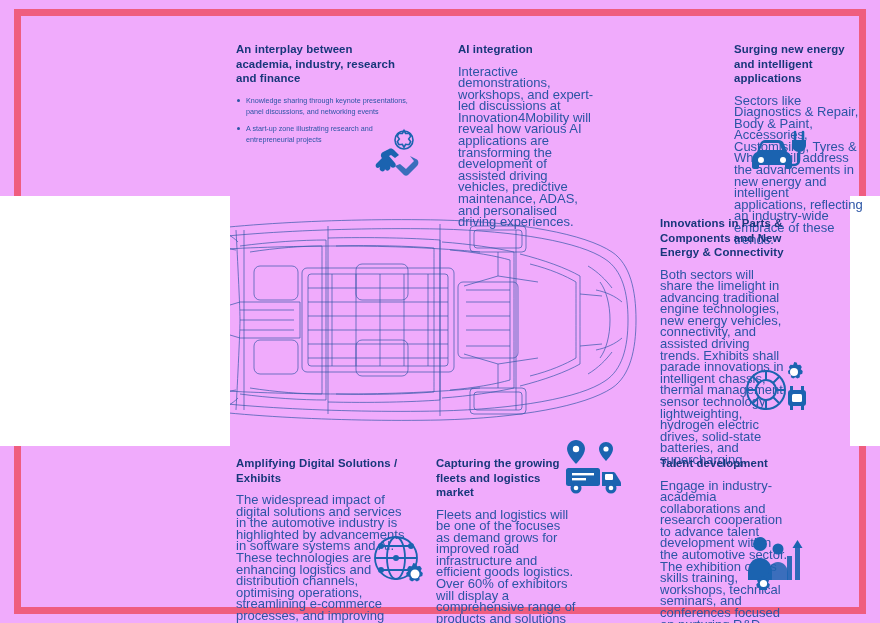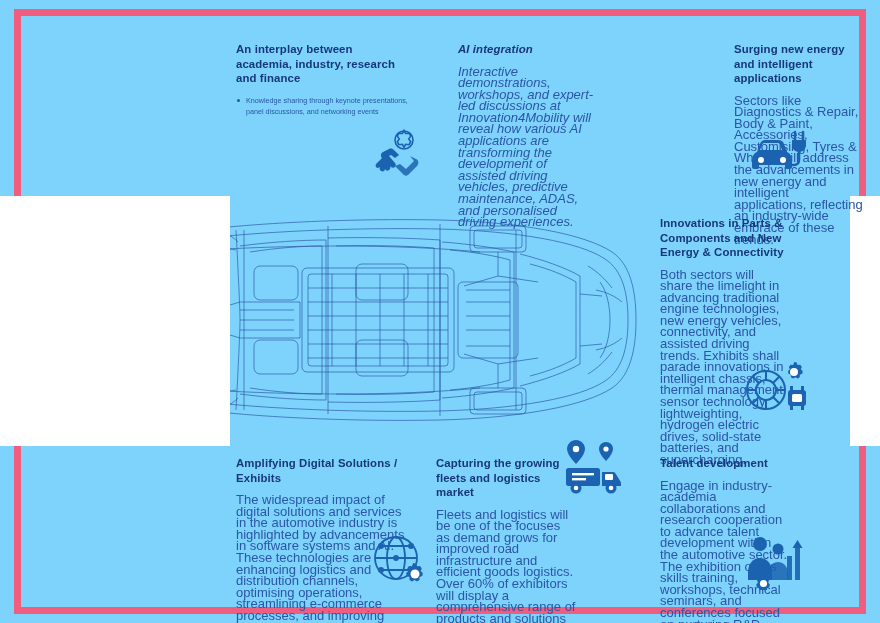--- a/index.html
+++ b/index.html
@@ -10,21 +10,21 @@
   body {
     width: 880px;
     height: 623px;
     font-family: "Liberation Sans", sans-serif;
     overflow: hidden;
   }
   #poster {
     position: relative;
     width: 880px;
     height: 623px;
-    background: #7dd3fc;
+    background: #f0abfc;
   }
   
   .frame {
     position: absolute;
     left: 14px;
     top: 9px;
     width: 852px;
     height: 605px;
     border: 7px solid #ef5d7f;
     box-sizing: border-box;
@@ -94,21 +94,21 @@
     left: -9px;
     top: 4.5px;
     width: 3px;
     height: 3px;
     background: #2b55a5;
     border-radius: 50%;
   }
 
   
   #blk-academia { left: 236px; top: 42px;  width: 172px; }
-  #blk-ai       { left: 458px; top: 42px;  width: 140px; font-style: italic; }
+  #blk-ai       { left: 458px; top: 42px;  width: 140px; }
   #blk-energy   { left: 688px; top: 42px;  width: 130px; margin-left: 46px; }
   #blk-parts    { left: 660px; top: 216px; width: 130px; }
   #blk-digital  { left: 236px; top: 456px; width: 172px; }
   #blk-fleets   { left: 436px; top: 456px; width: 140px; }
   #blk-talent   { left: 660px; top: 456px; width: 130px; }
 
   .icon {
     position: absolute;
   }
   #icon-academia { left: 368px; top: 124px; }
@@ -217,20 +217,21 @@
   </div>
 
   <div class="frame"></div>
   <div class="band-left"></div>
   <div class="band-right"></div>
 
   <div class="block" id="blk-academia">
     <h3>An interplay between academia, industry, research and finance</h3>
     <ul>
       <li>Knowledge sharing through keynote presentations, panel discussions, and networking events</li>
+      <li>A start-up zone illustrating research and entrepreneurial projects</li>
     </ul>
   </div>
 
   <div class="icon" id="icon-academia">
     <svg width="58" height="58" viewBox="0 0 58 58" xmlns="http://www.w3.org/2000/svg">
       <g fill="#1b63b0">
         <path d="M29 4 l4 1 1.6 3.6 3.9-.4 2.4 3.2-1.4 3.7 2.9 2.6-.6 4-3.7 1.3.1 3.9-3.5 2-3.2-2.1-3.2 2.1-3.5-2 .1-3.9-3.7-1.3-.6-4 2.9-2.6-1.4-3.7 2.4-3.2 3.9.4L25 5z" opacity="0.0"></path>
       </g>
       <g fill="none" stroke="#1b63b0" stroke-width="1.6">
         <circle cx="36" cy="16" r="9"></circle>

